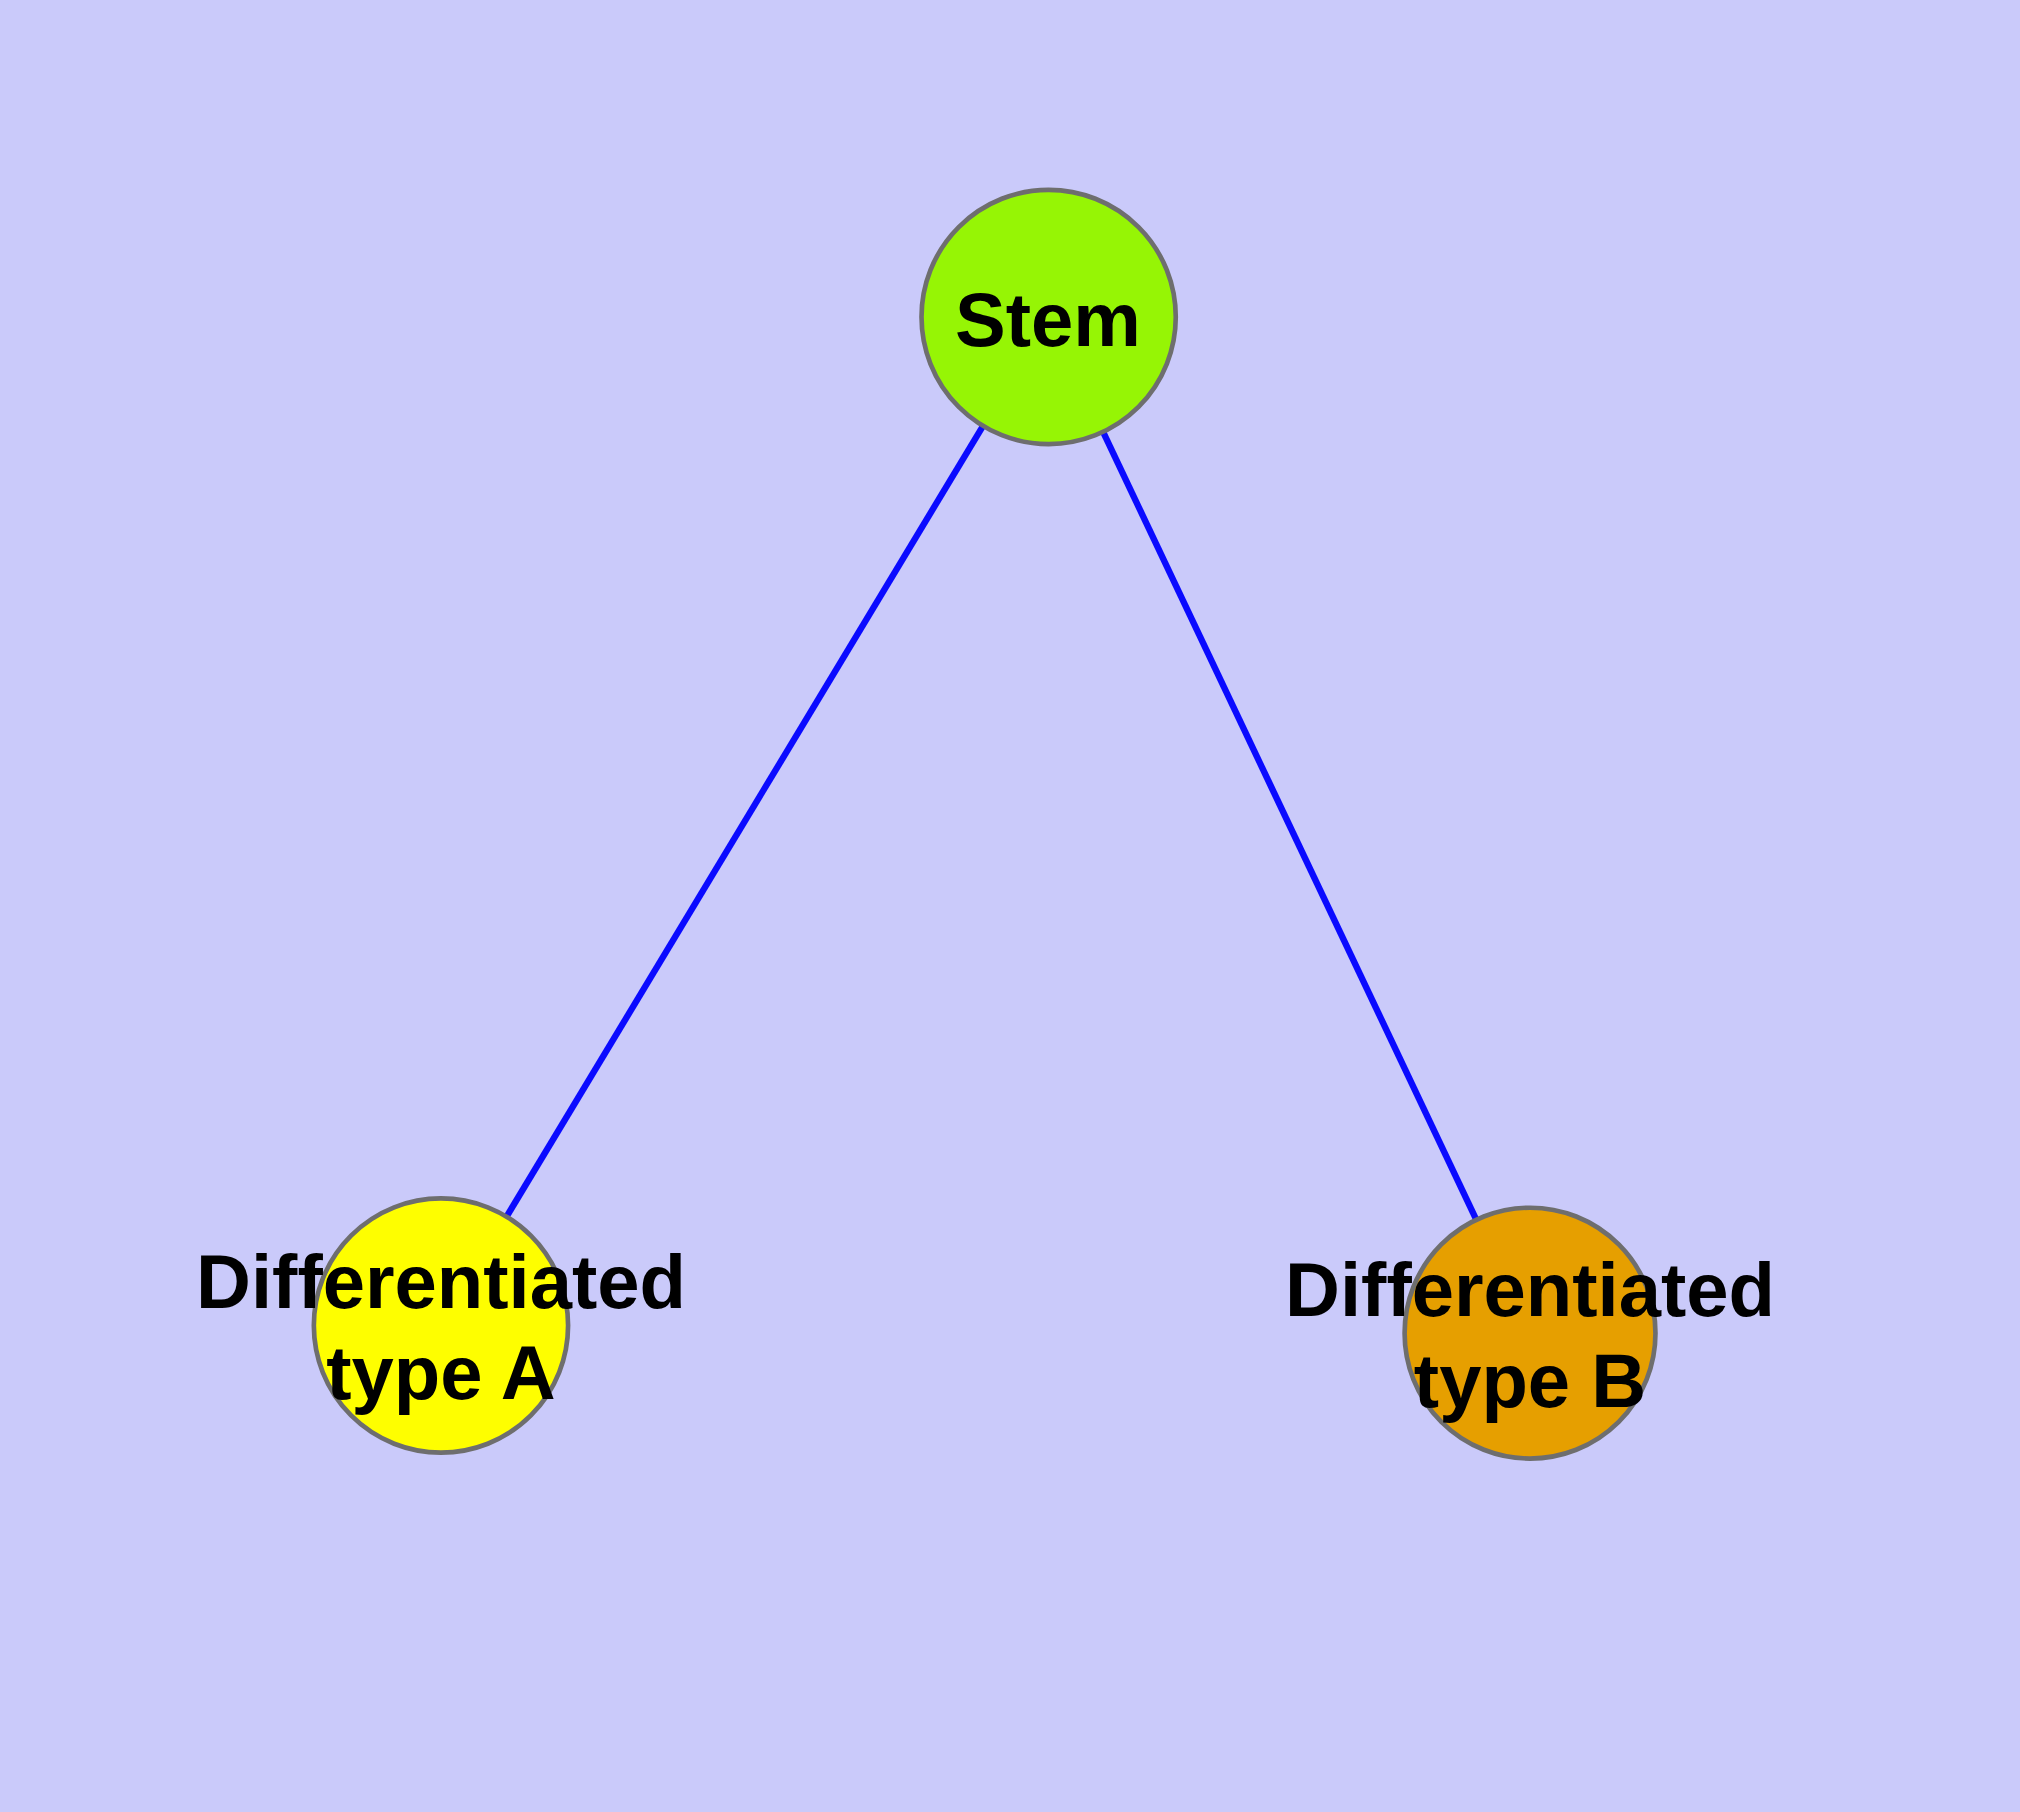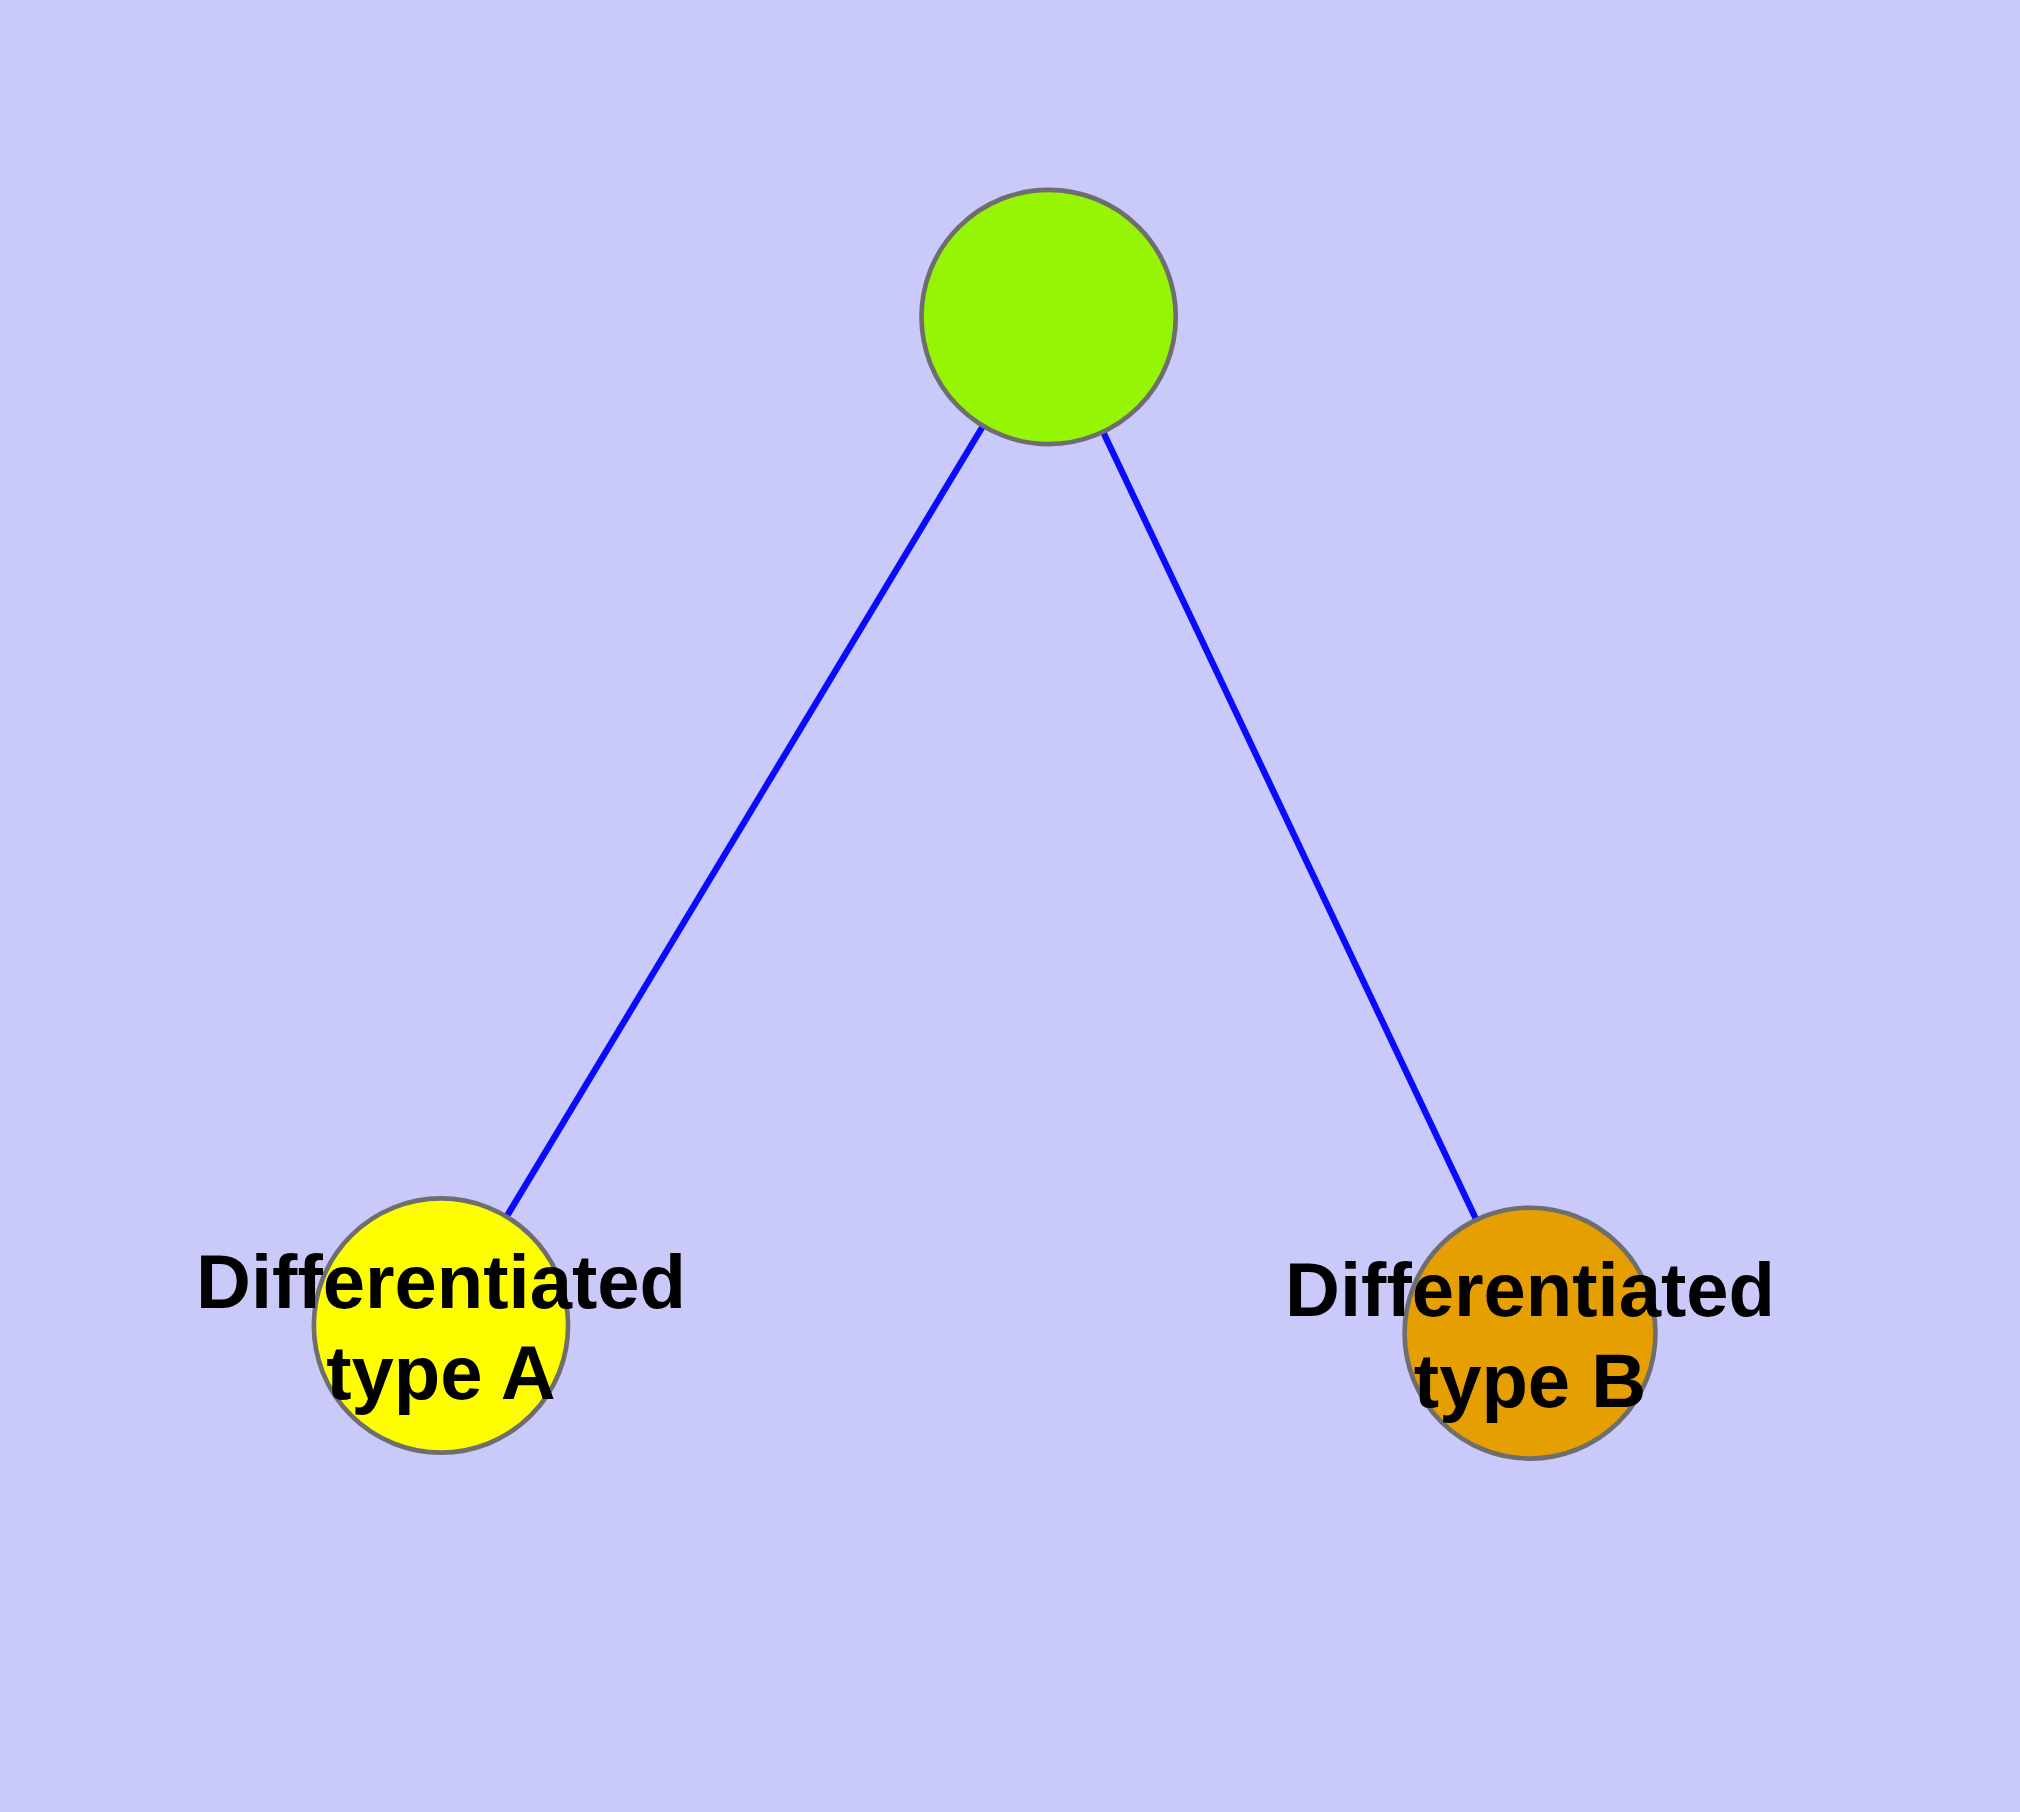--- a/index.html
+++ b/index.html
@@ -53,20 +53,21 @@
   <svg class="edges-layer" viewBox="0 0 2384 2138" xmlns="http://www.w3.org/2000/svg">
 
     <line class="edge" x1="1237" y1="374" x2="520" y2="1564" stroke="#0A0AFF"></line>
     <line class="edge" x1="1237" y1="374" x2="1805" y2="1573" stroke="#0A0AFF"></line>
 
     <circle class="node-circle" cx="1237" cy="374" r="150" fill="#96F505"></circle>
     <circle class="node-circle" cx="520" cy="1564" r="150" fill="#FEFE00"></circle>
     <circle class="node-circle" cx="1805" cy="1573" r="148" fill="#E69F00"></circle>
   </svg>
 
+  <div class="node-label label-stem">Stem</div>
 
   <div class="node-label label-type-a">Differentiated
 type A</div>
 
   <div class="node-label label-type-b">Differentiated
 type B</div>
 
 </div>
 
 

